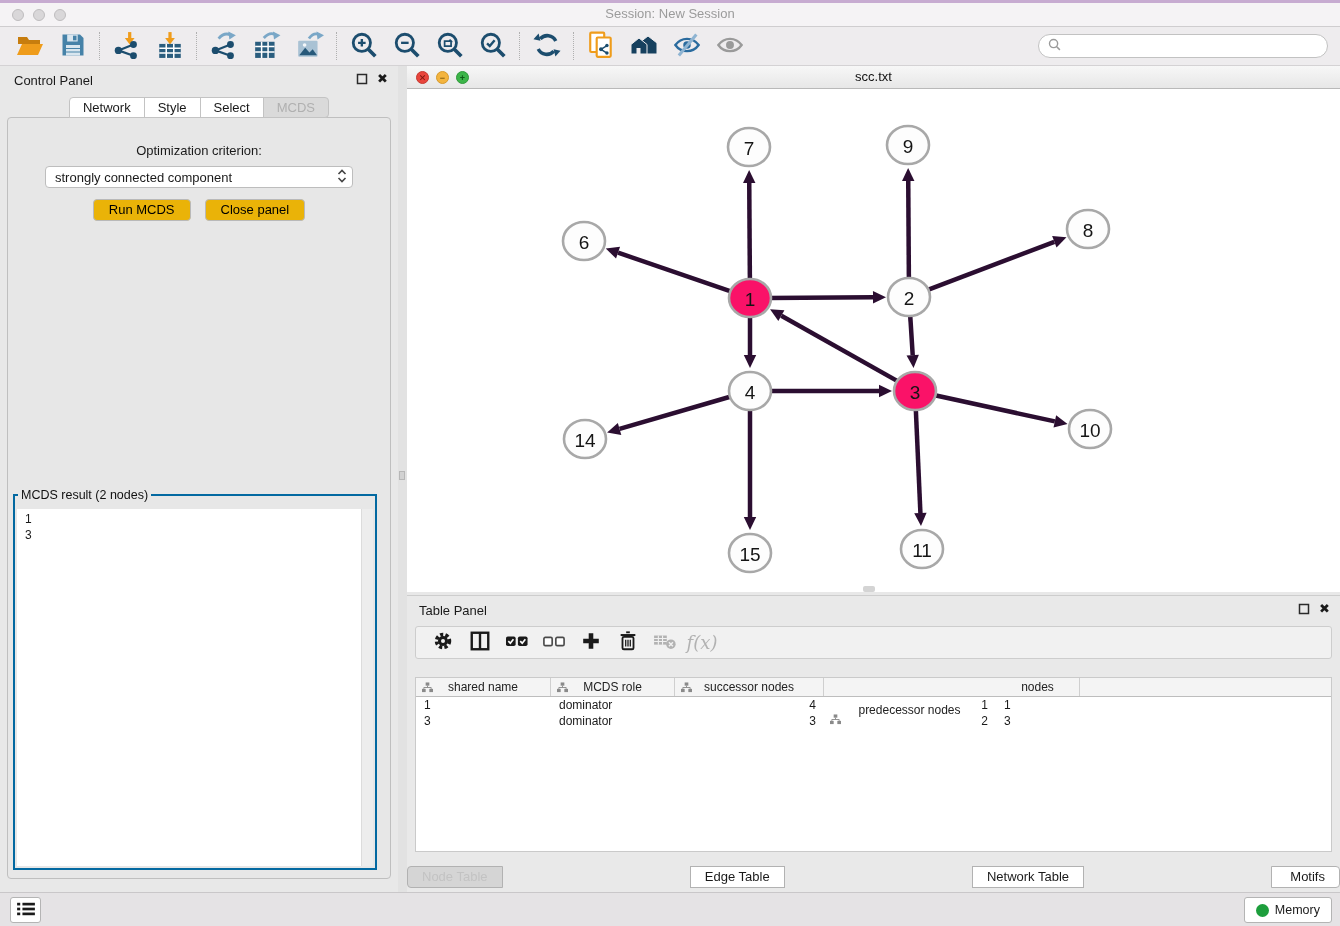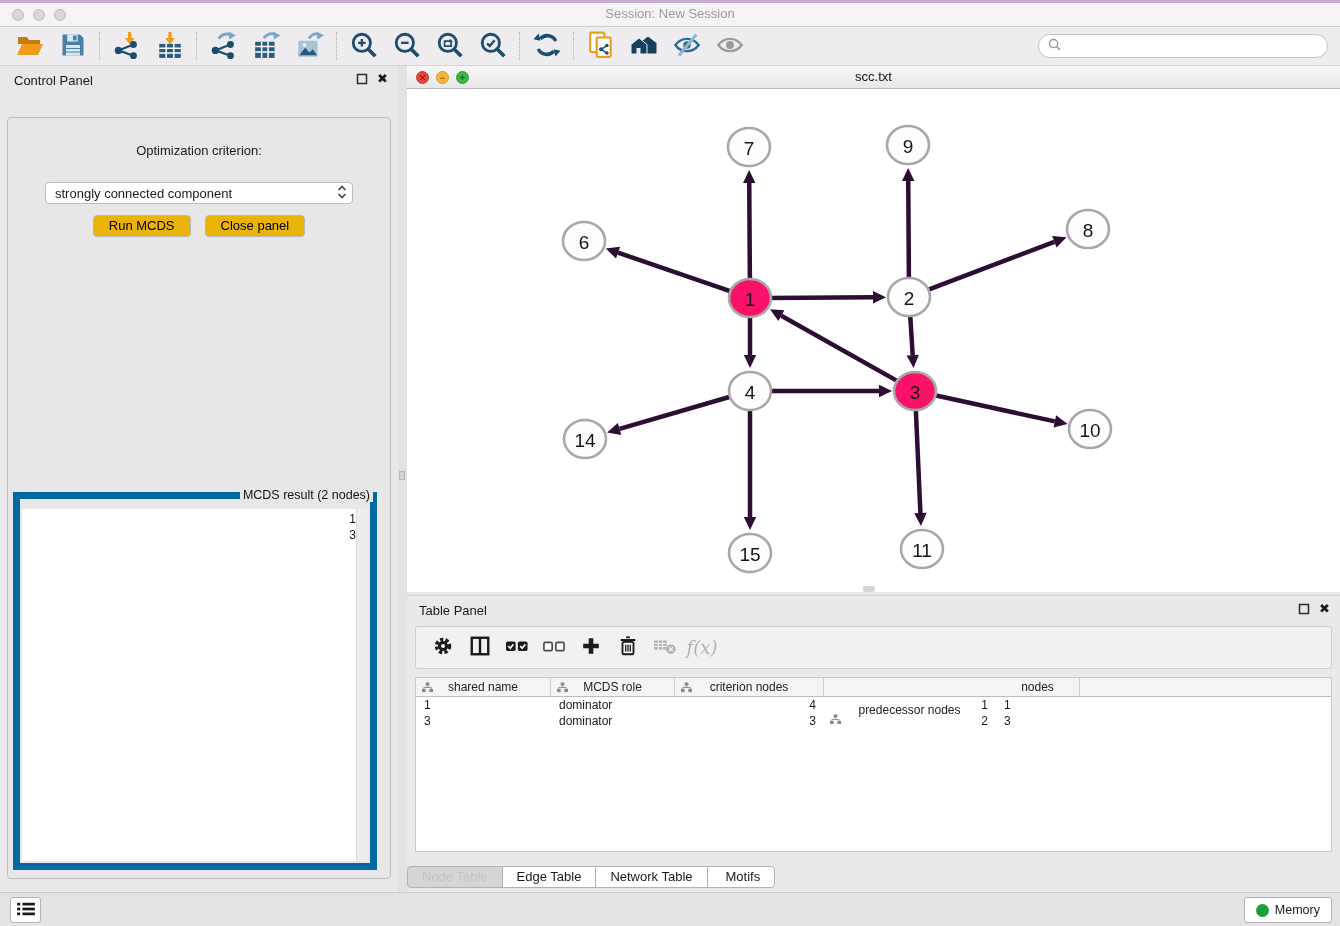--- a/index.html
+++ b/index.html
@@ -38,28 +38,28 @@
   .close-ic { font-size:13px; font-weight:bold; line-height:13px; }
   .cp-tabs { position:absolute; top:31px; left:0; right:0; display:flex; justify-content:center; z-index:2; }
   .cp-tab { height:21px; line-height:19px; padding:0 13px; background:#fff; border:1px solid #c3c3c3;
     margin-left:-1px; font-size:13px; }
   .cp-tab:first-child { border-radius:4px 0 0 0; margin-left:0; }
   .cp-tab:last-child { border-radius:0 4px 4px 0; }
   .cp-tab.selected { background:#dadada; color:#b0b0b0; }
   .cp-body { position:absolute; left:7px; right:7px; top:51px; bottom:13px; background:#e7e7e7;
     border:1px solid #bfbfbf; border-radius:4px; }
   .opt-label { margin-top:25px; text-align:center; font-size:13px; }
-  .criterion { margin:24px auto 0; width:308px; height:22px; background:#fff; border:1px solid #bdbdbd;
+  .criterion { margin:8px auto 0; width:308px; height:22px; background:#fff; border:1px solid #bdbdbd;
     border-radius:4px; display:flex; align-items:center; padding:0 5px 0 9px; font-size:13px; }
   .criterion .crit-value { flex:1; }
   .cp-buttons { display:flex; justify-content:center; gap:14px; margin-top:11px; }
   .cp-btn { height:22px; line-height:20px; padding:0 15px; background:#eab308; border:1px solid #b9b9b9;
     border-radius:4px; font-size:13px; }
   .mcds-fieldset { position:absolute; left:5px; right:13px; top:370px; bottom:8px;
-    border:7px solid #0369a1; background:transparent;text-align:right; }
+    border:2px solid #0369a1; background:transparent; }
   .mcds-fieldset legend { font-size:12.5px; padding:0 3px; margin-left:3px; color:#111; }
   .result-wrap { position:absolute; left:2px; right:2px; top:7px; bottom:2px; display:flex; }
   .result-text { flex:1; background:#fff; padding:2px 0 0 8px; font-size:12px; line-height:16px; }
   .result-scroll { width:12px; background:#ededed; border-left:1px solid #dcdcdc; }
 
   
   .divider { position:absolute; left:398px; top:0; width:9px; height:100%; background:#e2e2e2; }
   .divider .grip { position:absolute; top:405px; left:1px; width:6px; height:9px; background:#d2d2d2; border:1px solid #b7b7b7; }
 
   
@@ -78,35 +78,35 @@
   .nw-light.yellow { background:#f3b43e; border:1px solid #d79a2b; color:#845f10; }
   .nw-light.green { background:#3cb549; border:1px solid #2f9a3a; color:#0e5d17; }
   .nw-canvas { position:relative; height:503px; background:#fff; }
   .nw-handle { position:absolute; bottom:0; left:456px; width:12px; height:6px; background:#d4d4d4; border-radius:2px; }
 
   
   .table-panel { position:absolute; left:0; right:0; top:529px; bottom:0; background:#e9e9e9;
     border-top:1px solid #cdcdcd; }
   .tp-header { position:relative; height:26px; }
   .tp-header .pane-title { position:absolute; left:12px; top:7px; }
-  .tp-toolbar { margin:4px 8px 0; height:43px; background:#f1f1f1; border:1px solid #cdcdcd;
+  .tp-toolbar { margin:4px 8px 0; height:33px; background:#f1f1f1; border:1px solid #cdcdcd;
     border-radius:3px; display:flex; align-items:center; padding-left:12px; gap:7px;text-align:right; }
   .tp-tbtn { width:30px; height:32px; display:flex; align-items:center; justify-content:center; }
   .fx-label { font-family:"DejaVu Serif",serif; font-style:italic; font-size:18px; color:#b2b2b2; }
   .tp-table { position:absolute; left:8px; right:8px; top:81px; bottom:40px; background:#fff;
     border:1px solid #cacaca; display:flex; flex-direction:column; }
   .t-header { display:flex; height:19px; background:#f4f4f4; border-bottom:1px solid #bdbdbd; flex:0 0 19px; }
   .th-cell { position:relative; display:flex; align-items:center; justify-content:center;
     border-right:1px solid #cfcfcf; font-size:12px; color:#222; }
   .th-cell .tree-ic { position:absolute; left:6px; top:4px; }
   .th-cell.filler { flex:1; border-right:none; }
   .t-body { flex:1; background:#fff; overflow:hidden; }
   .t-row { display:flex; height:16px; align-items:center; }
   .t-cell { font-size:12px; padding:0 8px; white-space:nowrap; overflow:hidden; }
-  .bottom-tabs { position:absolute; bottom:4px; left:0; right:0; display:flex; justify-content:flex-start; }
+  .bottom-tabs { position:absolute; bottom:4px; left:0; right:0; display:flex; justify-content:space-between; }
   .bt-tab { height:22px; line-height:20px; padding:0 14px; background:#fff; border:1px solid #b2b2b2;
     margin-left:-1px; font-size:13px; }
   .bt-tab:first-child { border-radius:4px 0 0 4px; margin-left:0; }
   .bt-tab:last-child { border-radius:0 4px 4px 0;padding-left:18px; }
   .bt-tab.selected { background:#d5d5d5; color:#c3c3c3; }
 
   
   .statusbar { position:absolute; bottom:0; left:0; right:0; height:34px; background:#e5e3e5;
     border-top:1px solid #c9c7c9; }
   .sb-list-btn { position:absolute; left:10px; top:4px; width:31px; height:26px; background:#fff;
@@ -279,20 +279,26 @@
         <span class="pane-title">Control Panel</span>
         <span class="pane-icons">
           <span class="float-ic">
               <svg width="12" height="12" viewBox="0 0 12 12">
                 <rect x="1.5" y="1.5" width="9" height="9" fill="none" stroke="#2a2a2a" stroke-width="1.5"></rect>
               </svg>
             </span>
           <span class="close-ic">✖</span>
         </span>
       </div>
+      <div class="cp-tabs">
+          <div class="cp-tab">Network</div>
+          <div class="cp-tab">Style</div>
+          <div class="cp-tab">Select</div>
+          <div class="cp-tab selected">MCDS</div>
+        </div>
       <div class="cp-body">
         <div class="opt-label">Optimization criterion:</div>
         <div class="criterion">
           <span class="crit-value">strongly connected component</span>
           <span><svg width="10" height="16" viewBox="0 0 10 16">
                 <path d="M1.5 6L5 2.5 8.5 6M1.5 10L5 13.5 8.5 10" fill="none" stroke="#444" stroke-width="1.6"></path>
               </svg></span>
         </div>
         <div class="cp-buttons">
           <button class="cp-btn">Run MCDS</button>
@@ -524,21 +530,21 @@
               </div>
               <div class="th-cell" style="width: 149px;">
                 <span class="tree-ic"><svg width="11" height="11" viewBox="0 0 12 11">
                     <g fill="#8a8a8a">
                       <rect x="4" y="0" width="4" height="3.5"></rect>
                       <rect x="0" y="7" width="4" height="3.5"></rect>
                       <rect x="8" y="7" width="4" height="3.5"></rect>
                     </g>
                     <path d="M6 3.5v2M2 7V5.5h8V7" stroke="#8a8a8a" fill="none"></path>
                   </svg></span>
-                <span>criterion nodes</span>
+                <span>successor nodes</span>
               </div>
               <div class="th-cell" style="width: 172px; margin-top: 32px;">
                 <span class="tree-ic"><svg width="11" height="11" viewBox="0 0 12 11">
                     <g fill="#8a8a8a">
                       <rect x="4" y="0" width="4" height="3.5"></rect>
                       <rect x="0" y="7" width="4" height="3.5"></rect>
                       <rect x="8" y="7" width="4" height="3.5"></rect>
                     </g>
                     <path d="M6 3.5v2M2 7V5.5h8V7" stroke="#8a8a8a" fill="none"></path>
                   </svg></span>

